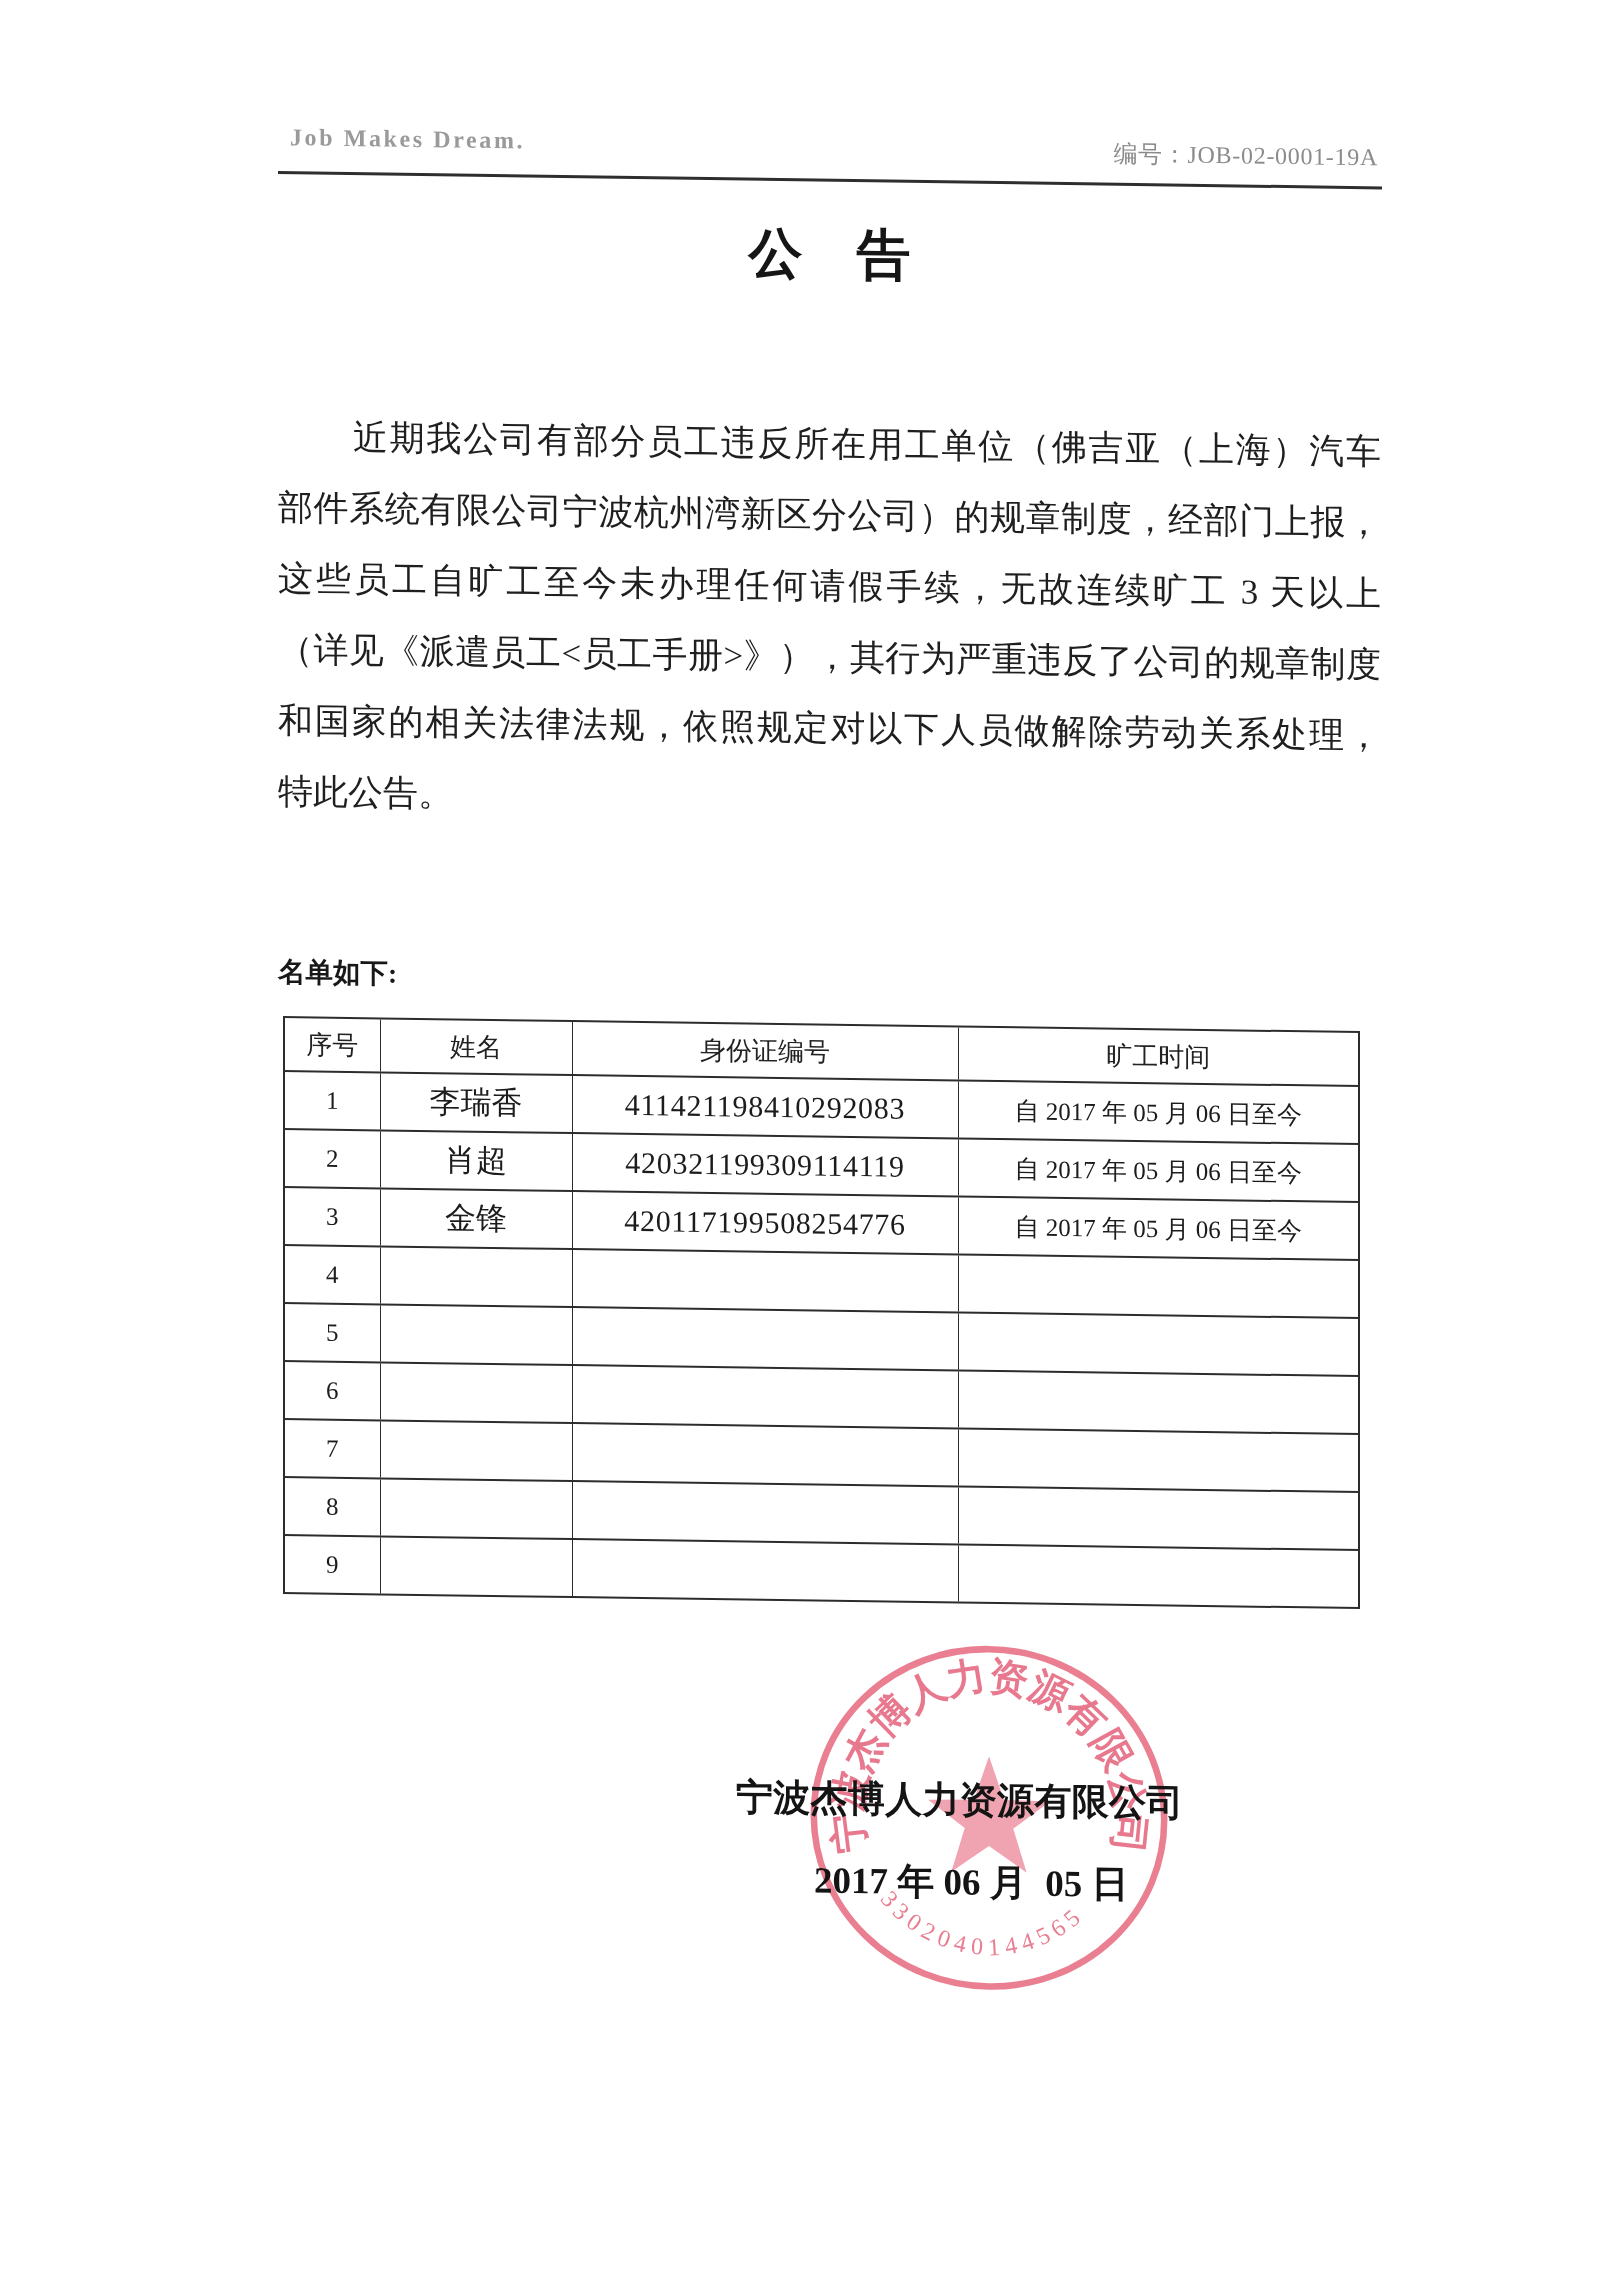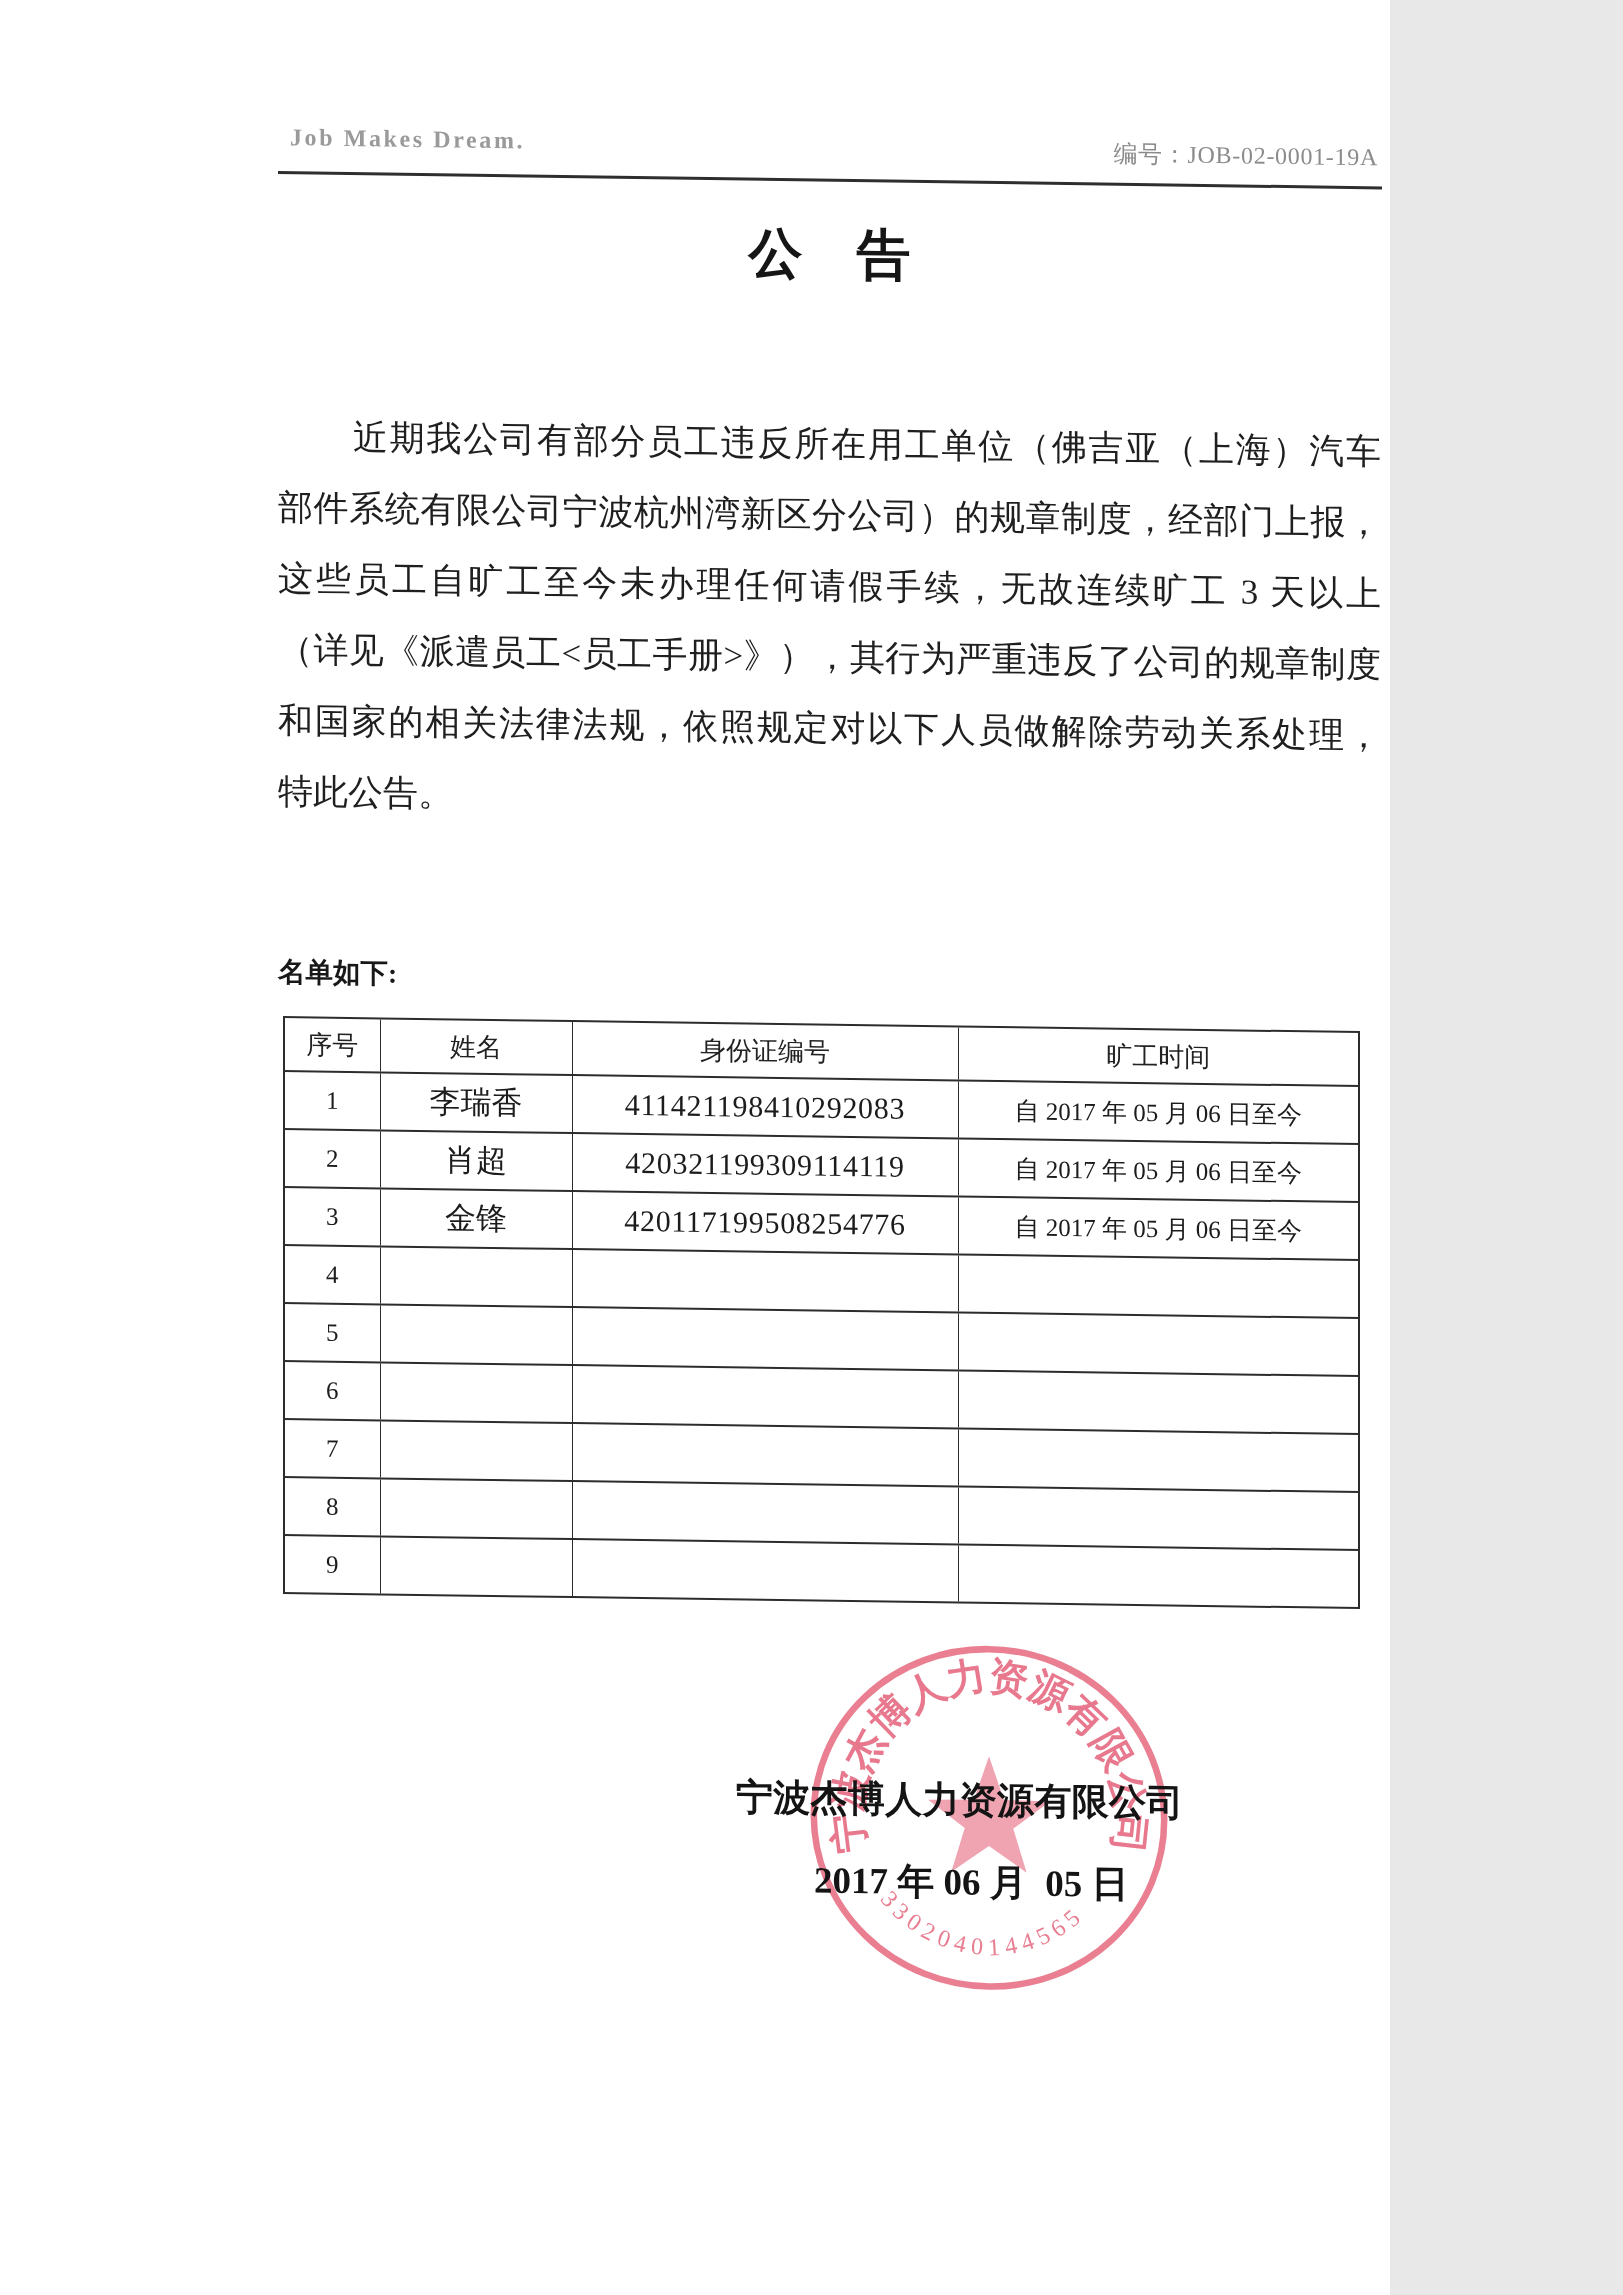--- a/index.html
+++ b/index.html
@@ -1,18 +1,18 @@
 <!DOCTYPE html>
 <html style="font-size:10.5px"><head>
 <meta charset="utf-8">
 <style>
   html,body{margin:0;padding:0;background:#e8e8e8;}
   .page{
     position:relative;
-    width:1390px;height:2295px;
+    width:1623px;height:2295px;
     background:#ffffff;
     overflow:hidden;
     font-family:"Liberation Serif","DejaVu Serif",serif;
     color:#1f1f1f;
   }
   .skew{
     position:absolute;left:0;top:0;width:1623px;height:2295px;
     transform:skewY(0.8deg);
     transform-origin:278px 0;
   }

